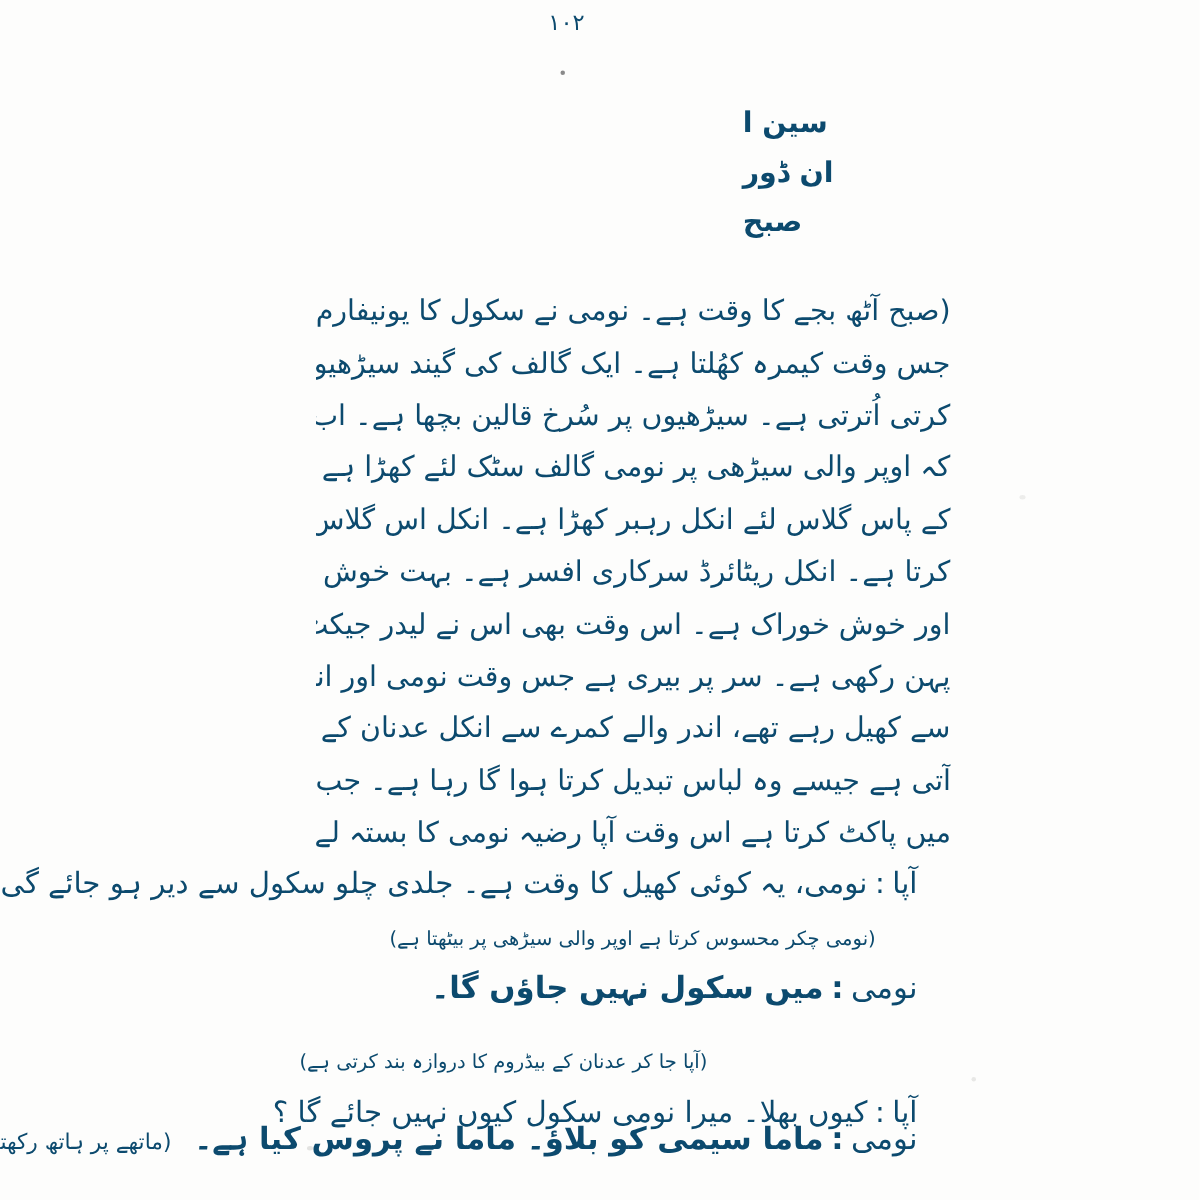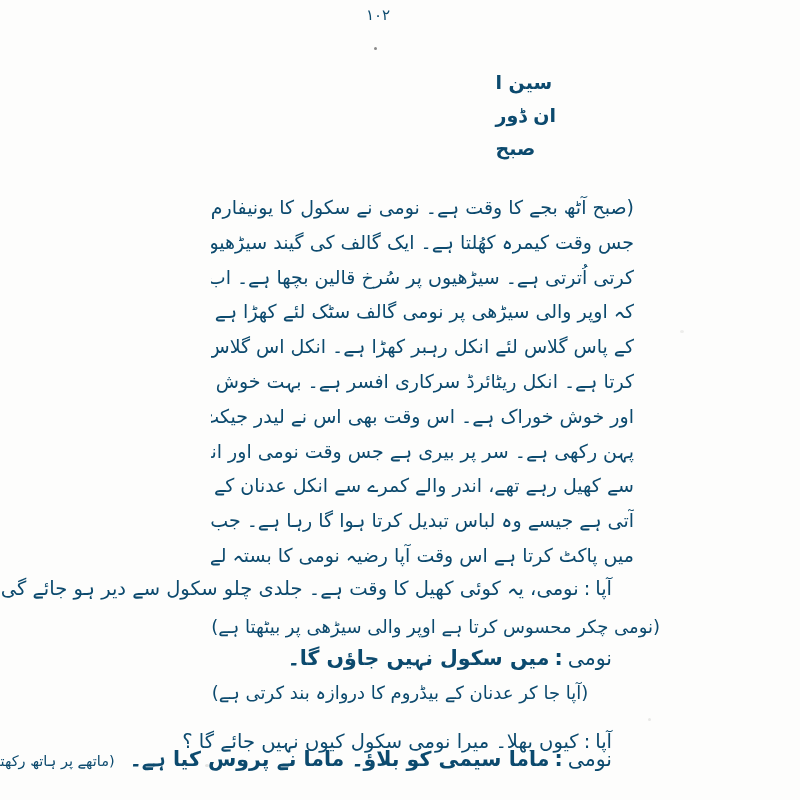--- a/index.html
+++ b/index.html
@@ -44,25 +44,25 @@
     position:absolute;right:188px;
     white-space:nowrap;text-align:right;
     font-size:19.5px;line-height:28px;
   }
   .dline .speaker{font-weight:400;}
   .dline .colon{margin:0 5px;}
   .dline.nomi{font-weight:700;font-size:20.5px;}
   .dline .aside{font-size:14.5px;font-weight:400;margin-right:8px;}
   
   .sdirection{
-    position:absolute;width:400px;text-align:center;
-    font-size:18px;line-height:22px;white-space:nowrap;
+    position:absolute;width:400px;text-align:left;
+    font-size:13px;line-height:22px;white-space:nowrap;
   }
   #sdir1{top:616px;left:260px;}
-  #sdir2{top:682px;left:200px;}
+  #sdir2{top:698px;left:200px;}
   #dlg1{top:575px;}
   #dlg2{top:644px;margin-left:29px;}
   #dlg3{top:712px;margin-top:16px;}
   #dlg4{top:745px;}
   
   .speck{position:absolute;border-radius:50%;}
   #speck1{top:47px;left:374px;width:3px;height:3px;background:#8a8a8a;}
   #speck2{top:764px;left:205px;width:4px;height:3px;background:#e3e3e1;}
   #speck3{top:718px;left:648px;width:3px;height:3px;background:#e8e8e6;}
   #speck4{top:330px;left:680px;width:4px;height:3px;background:#ededeb;}

